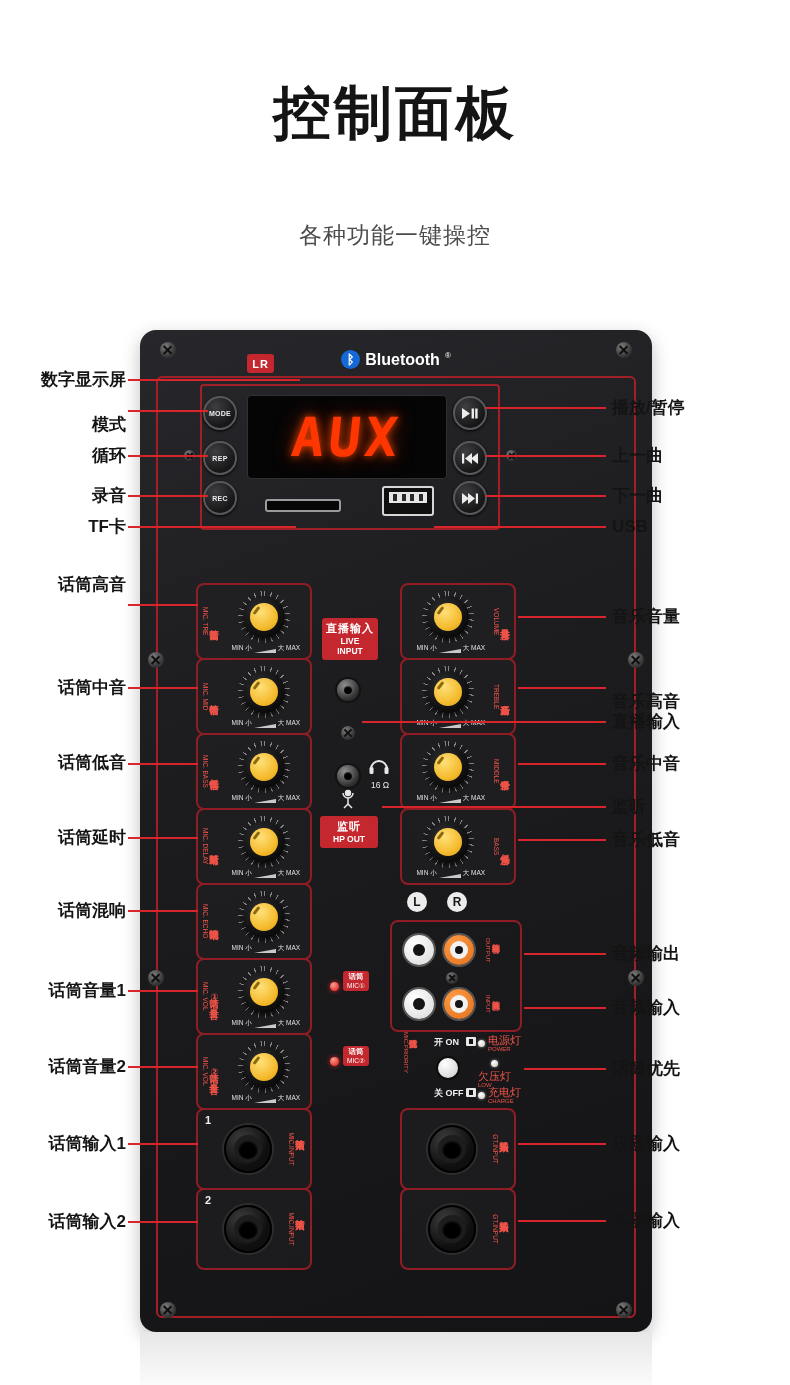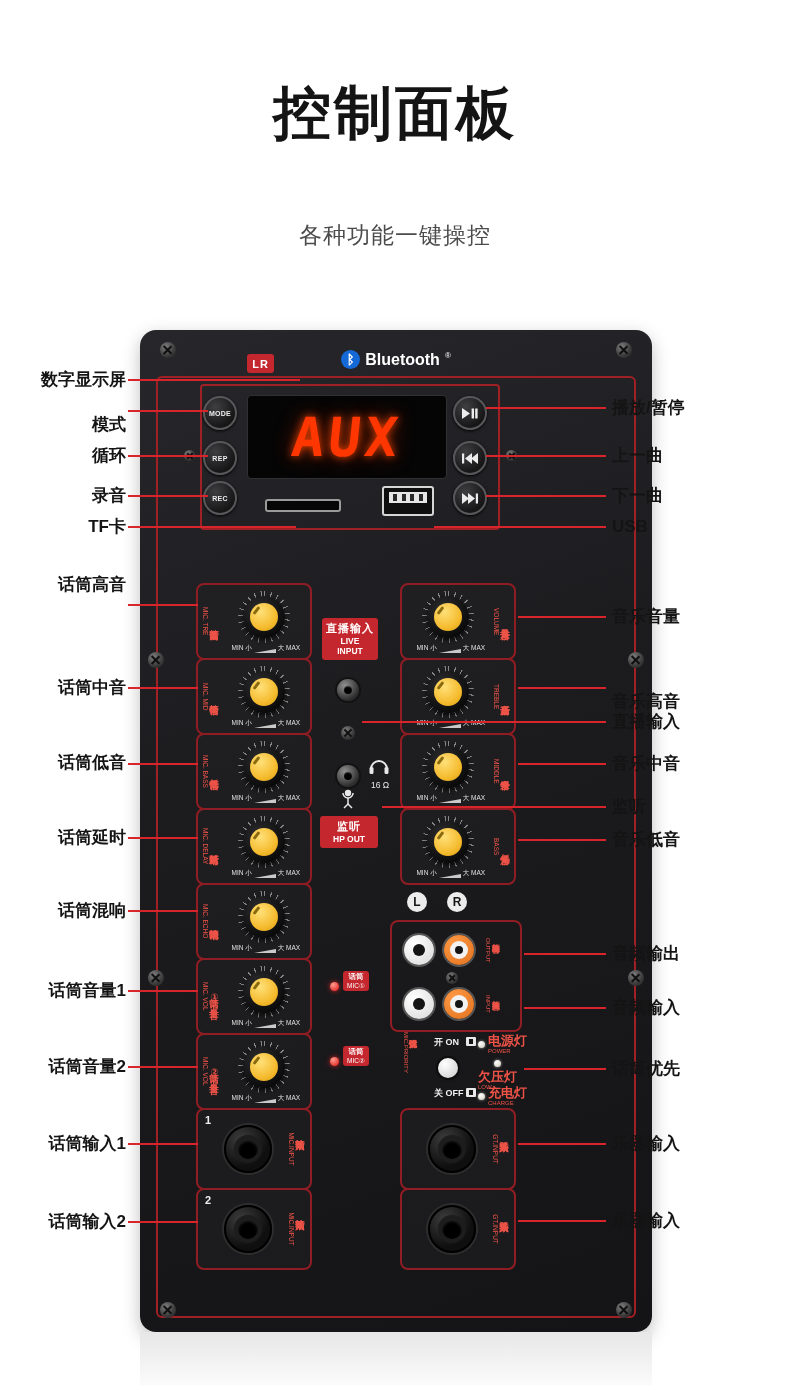--- a/index.html
+++ b/index.html
@@ -131,21 +131,21 @@
   .onoff { position:absolute; color:#f0f0f0; font-size:9px; font-weight:700; white-space:nowrap; }
   .sq-icon { position:absolute; width:10px; height:9px; background:#e8e8e8; border-radius:1px; }
   .sq-icon::after { content:""; position:absolute; inset:2px 3px; background:#151515; }
   .toggle { position:absolute; left:298px; top:728px; width:20px; height:20px; border-radius:50%;
             background:radial-gradient(circle at 35% 30%, #fff, #cacaca);
             box-shadow:0 0 0 2px #0d0d0d, 0 1px 3px #000; }
   .ledrow { position:absolute; left:338px; display:flex; align-items:center; gap:3px; }
   .dot { width:7px; height:7px; border-radius:50%;
          background:radial-gradient(circle at 35% 30%, #fff, #cfc9b8); box-shadow:0 0 3px rgba(255,255,255,.6); }
   .ledtext { display:flex; flex-direction:column; line-height:1.1; }
-  .ledtext .c { font-size:13px; font-weight:700; color:#ef5348; }
+  .ledtext .c { font-size:11px; font-weight:400; color:#ef5348; }
   .ledtext .e { font-size:6px; color:#ef5348; }
 
   
   .redbox { position:absolute; background:#c4272e; border-radius:3px; color:#fff; text-align:center; }
   .livebox { left:182px; top:288px; width:56px; padding:3px 0 4px; }
   .hpoutbox { left:180px; top:486px; width:58px; padding:3px 0 4px; }
   .rb1 { font-size:11px; font-weight:800; letter-spacing:1px; display:block; }
   .rb2 { font-size:8.5px; font-weight:700; line-height:1.2; display:block; }
   .jack35 { position:absolute; width:22px; height:22px; border-radius:50%;
             background:radial-gradient(circle at 35% 30%, #909090, #2d2d2d 70%);

